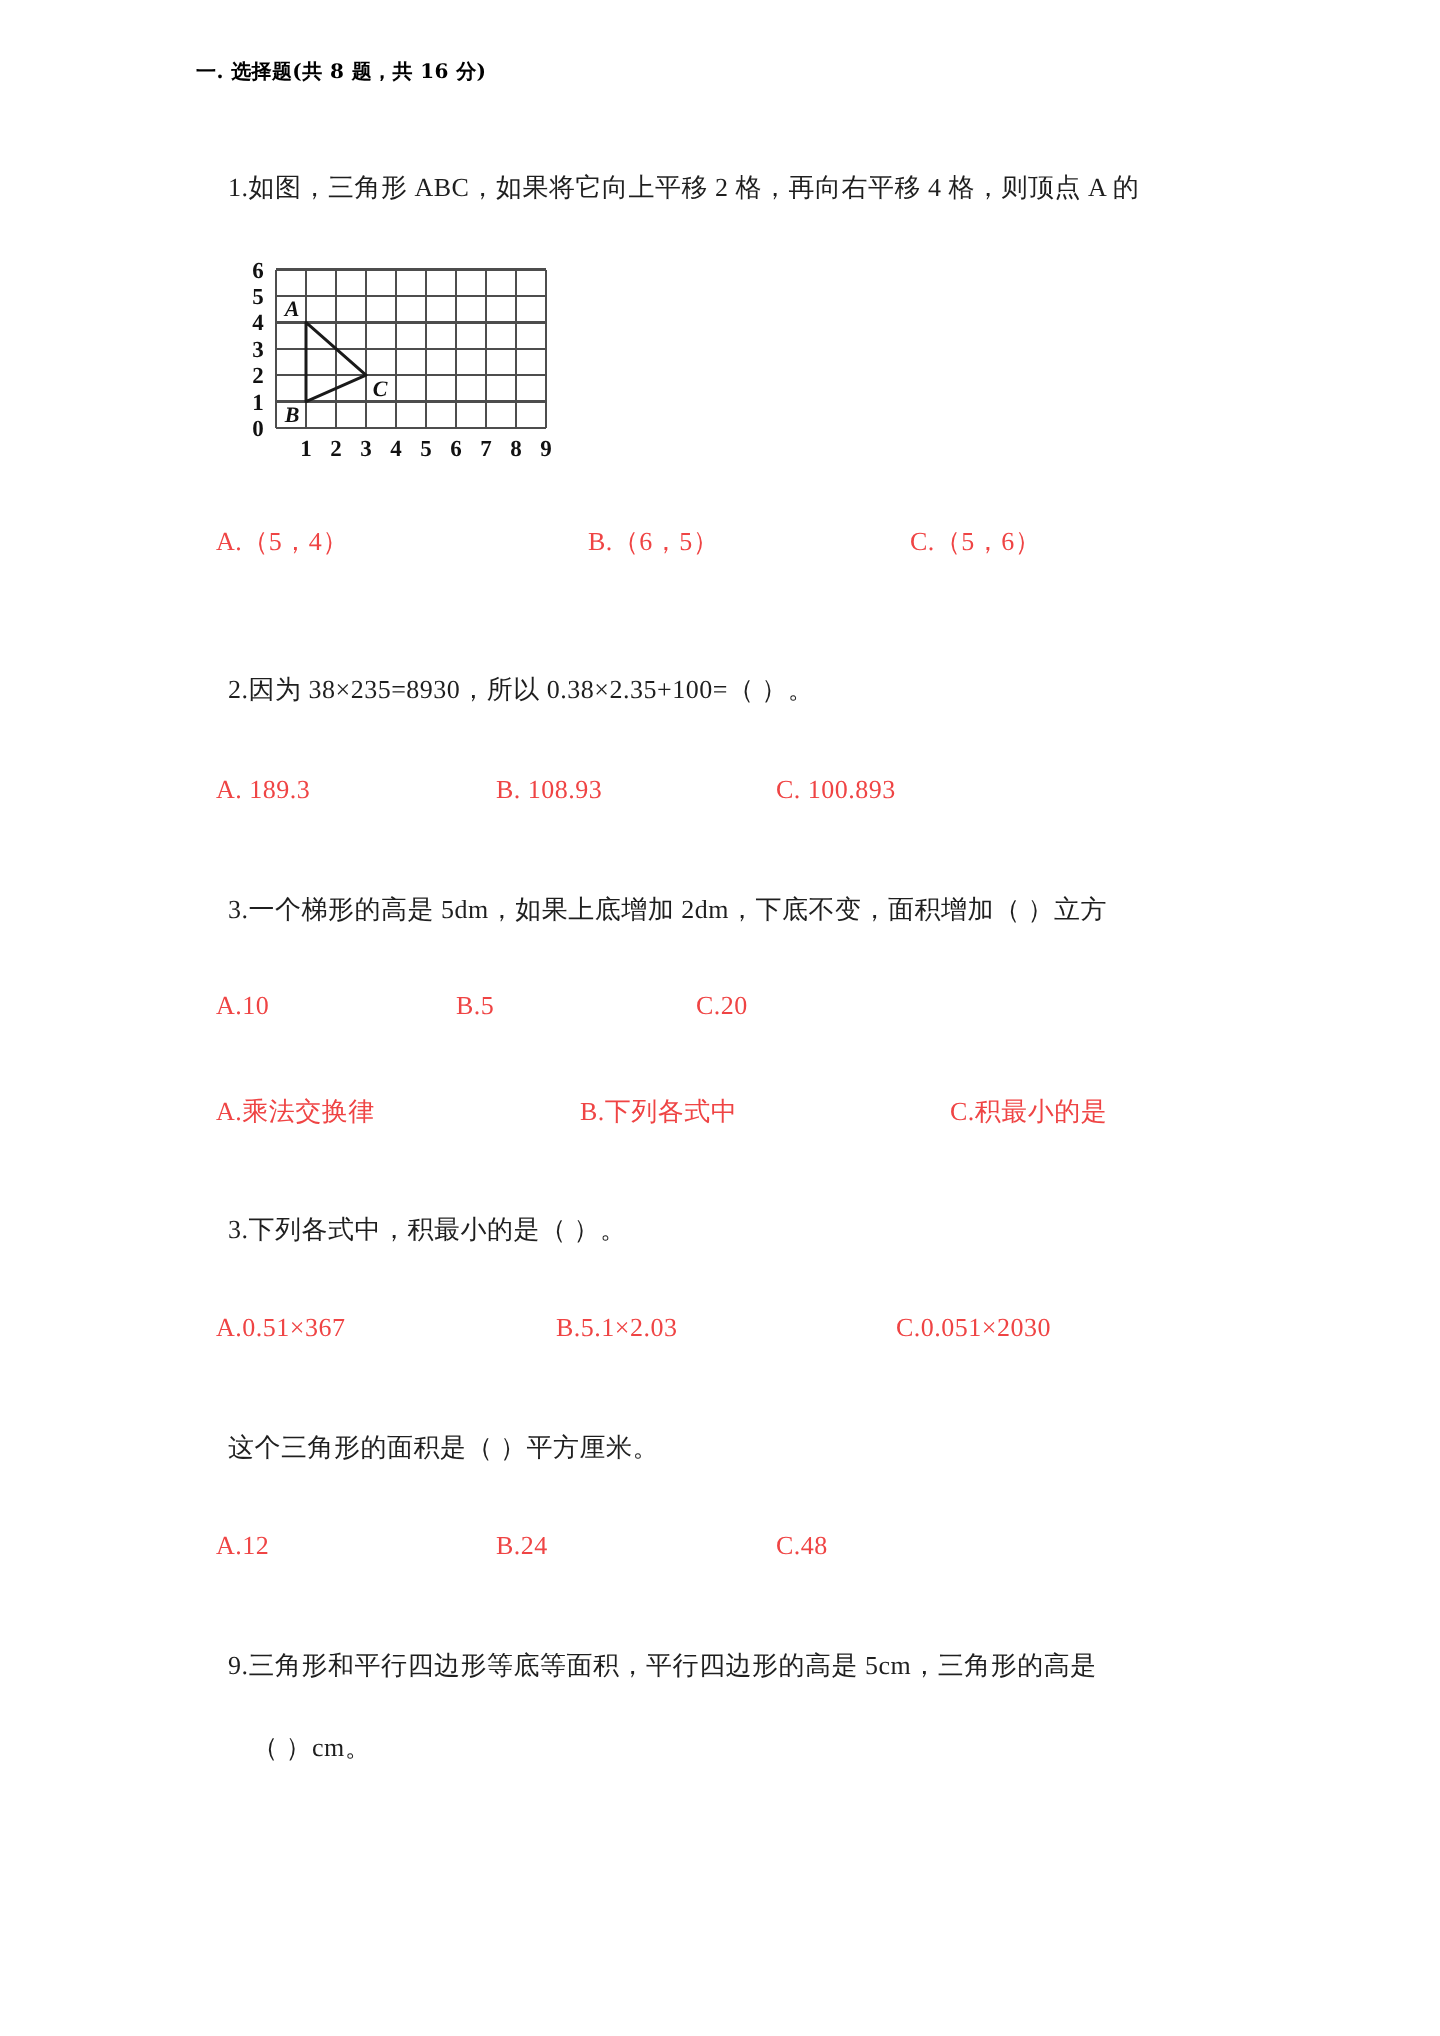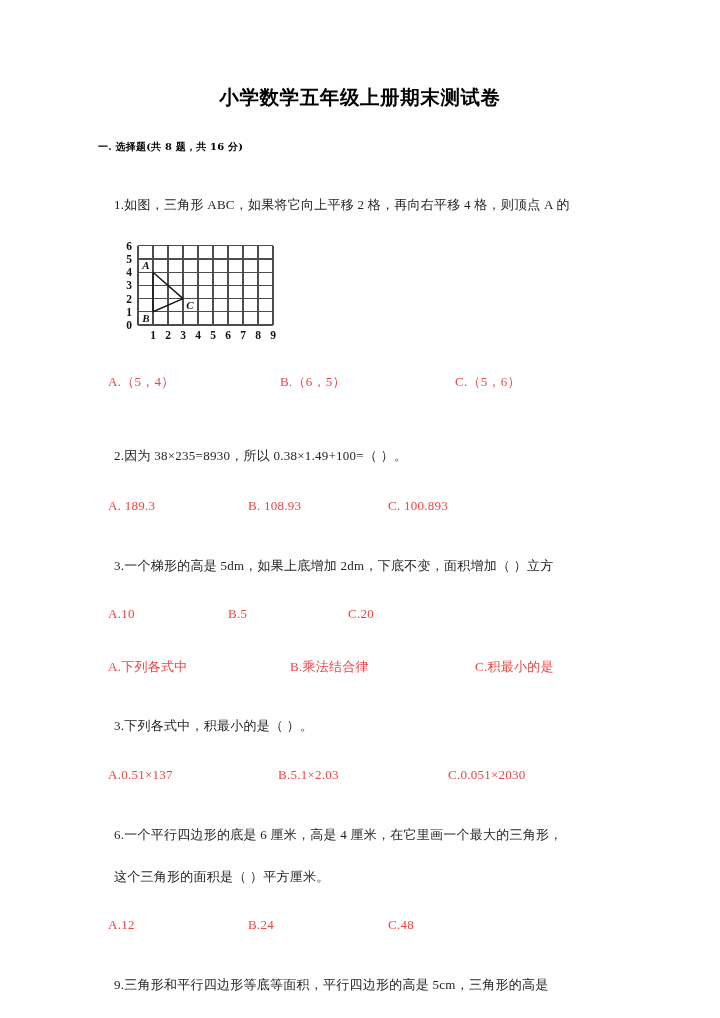--- a/index.html
+++ b/index.html
@@ -100,21 +100,20 @@
     height: 112px;
   }
   .figure svg { display: block; }
 </style>
 </head>
 <body>
 
 <div class="page">
   <div class="content">
 
-    <h1 class="doc-title">小学数学五年级上册期末测试卷</h1>
 
     <h2 class="section-head">一. 选择题(共 8 题，共 16 分)</h2>
 
     <div class="gap-q1"></div>
 
     <div class="question">
       <p class="q-stem">1.如图，三角形 ABC，如果将它向上平移 2 格，再向右平移 4 格，则顶点 A 的</p>
     </div>
 
     <div class="figure-wrap">
@@ -171,28 +170,28 @@
             <text x="165" y="106">9</text>
           </g>
         </svg>
       </div>
     </div>
 
     <div class="gap-opt"></div>
 
     <div class="options">
       <span class="opt" style="left:10px">A.（5，4）</span>
-      <span class="opt" style="left:182px">B.（6，5）</span>
+      <span class="opt" style="left:196px">B.（6，5）</span>
       <span class="opt" style="left:357px">C.（5，6）</span>
     </div>
 
     <div style="height:34px"></div>
 
     <div class="question">
-      <p class="q-stem">2.因为 38×235=8930，所以 0.38×1.49+100=（          ）。</p>
+      <p class="q-stem">2.因为 38×235=8930，所以 0.38×2.35+100=（          ）。</p>
     </div>
     <div style="height:13px"></div>
     <div class="options">
       <span class="opt" style="left:10px">A. 189.3</span>
       <span class="opt" style="left:150px">B. 108.93</span>
       <span class="opt" style="left:290px">C. 100.893</span>
     </div>
 
     <div style="height:19px"></div>
 
@@ -203,41 +202,40 @@
     <div class="options">
       <span class="opt" style="left:10px">A.10</span>
       <span class="opt" style="left:130px">B.5</span>
       <span class="opt" style="left:250px">C.20</span>
     </div>
 
     <div style="height:19px"></div>
 
     <div style="height:13px"></div>
     <div class="options">
-      <span class="opt" style="left:10px">A.下列各式中</span>
-      <span class="opt" style="left:192px">B.乘法结合律</span>
+      <span class="opt" style="left:10px">A.乘法交换律</span>
+      <span class="opt" style="left:192px">B.下列各式中</span>
       <span class="opt" style="left:377px">C.积最小的是</span>
     </div>
 
     <div style="height:19px"></div>
 
     <div class="question">
       <p class="q-stem">3.下列各式中，积最小的是（        ）。</p>
     </div>
     <div style="height:13px"></div>
     <div class="options">
-      <span class="opt" style="left:10px">A.0.51×137</span>
+      <span class="opt" style="left:10px">A.0.51×367</span>
       <span class="opt" style="left:180px">B.5.1×2.03</span>
       <span class="opt" style="left:350px">C.0.051×2030</span>
     </div>
 
     <div style="height:19px"></div>
 
     <div class="question">
-      <p class="q-stem">6.一个平行四边形的底是 6 厘米，高是 4 厘米，在它里画一个最大的三角形，</p>
       <p class="q-stem">这个三角形的面积是（          ）平方厘米。</p>
     </div>
     <div style="height:12px"></div>
     <div class="options">
       <span class="opt" style="left:10px">A.12</span>
       <span class="opt" style="left:150px">B.24</span>
       <span class="opt" style="left:290px">C.48</span>
     </div>
 
     <div style="height:19px"></div>

